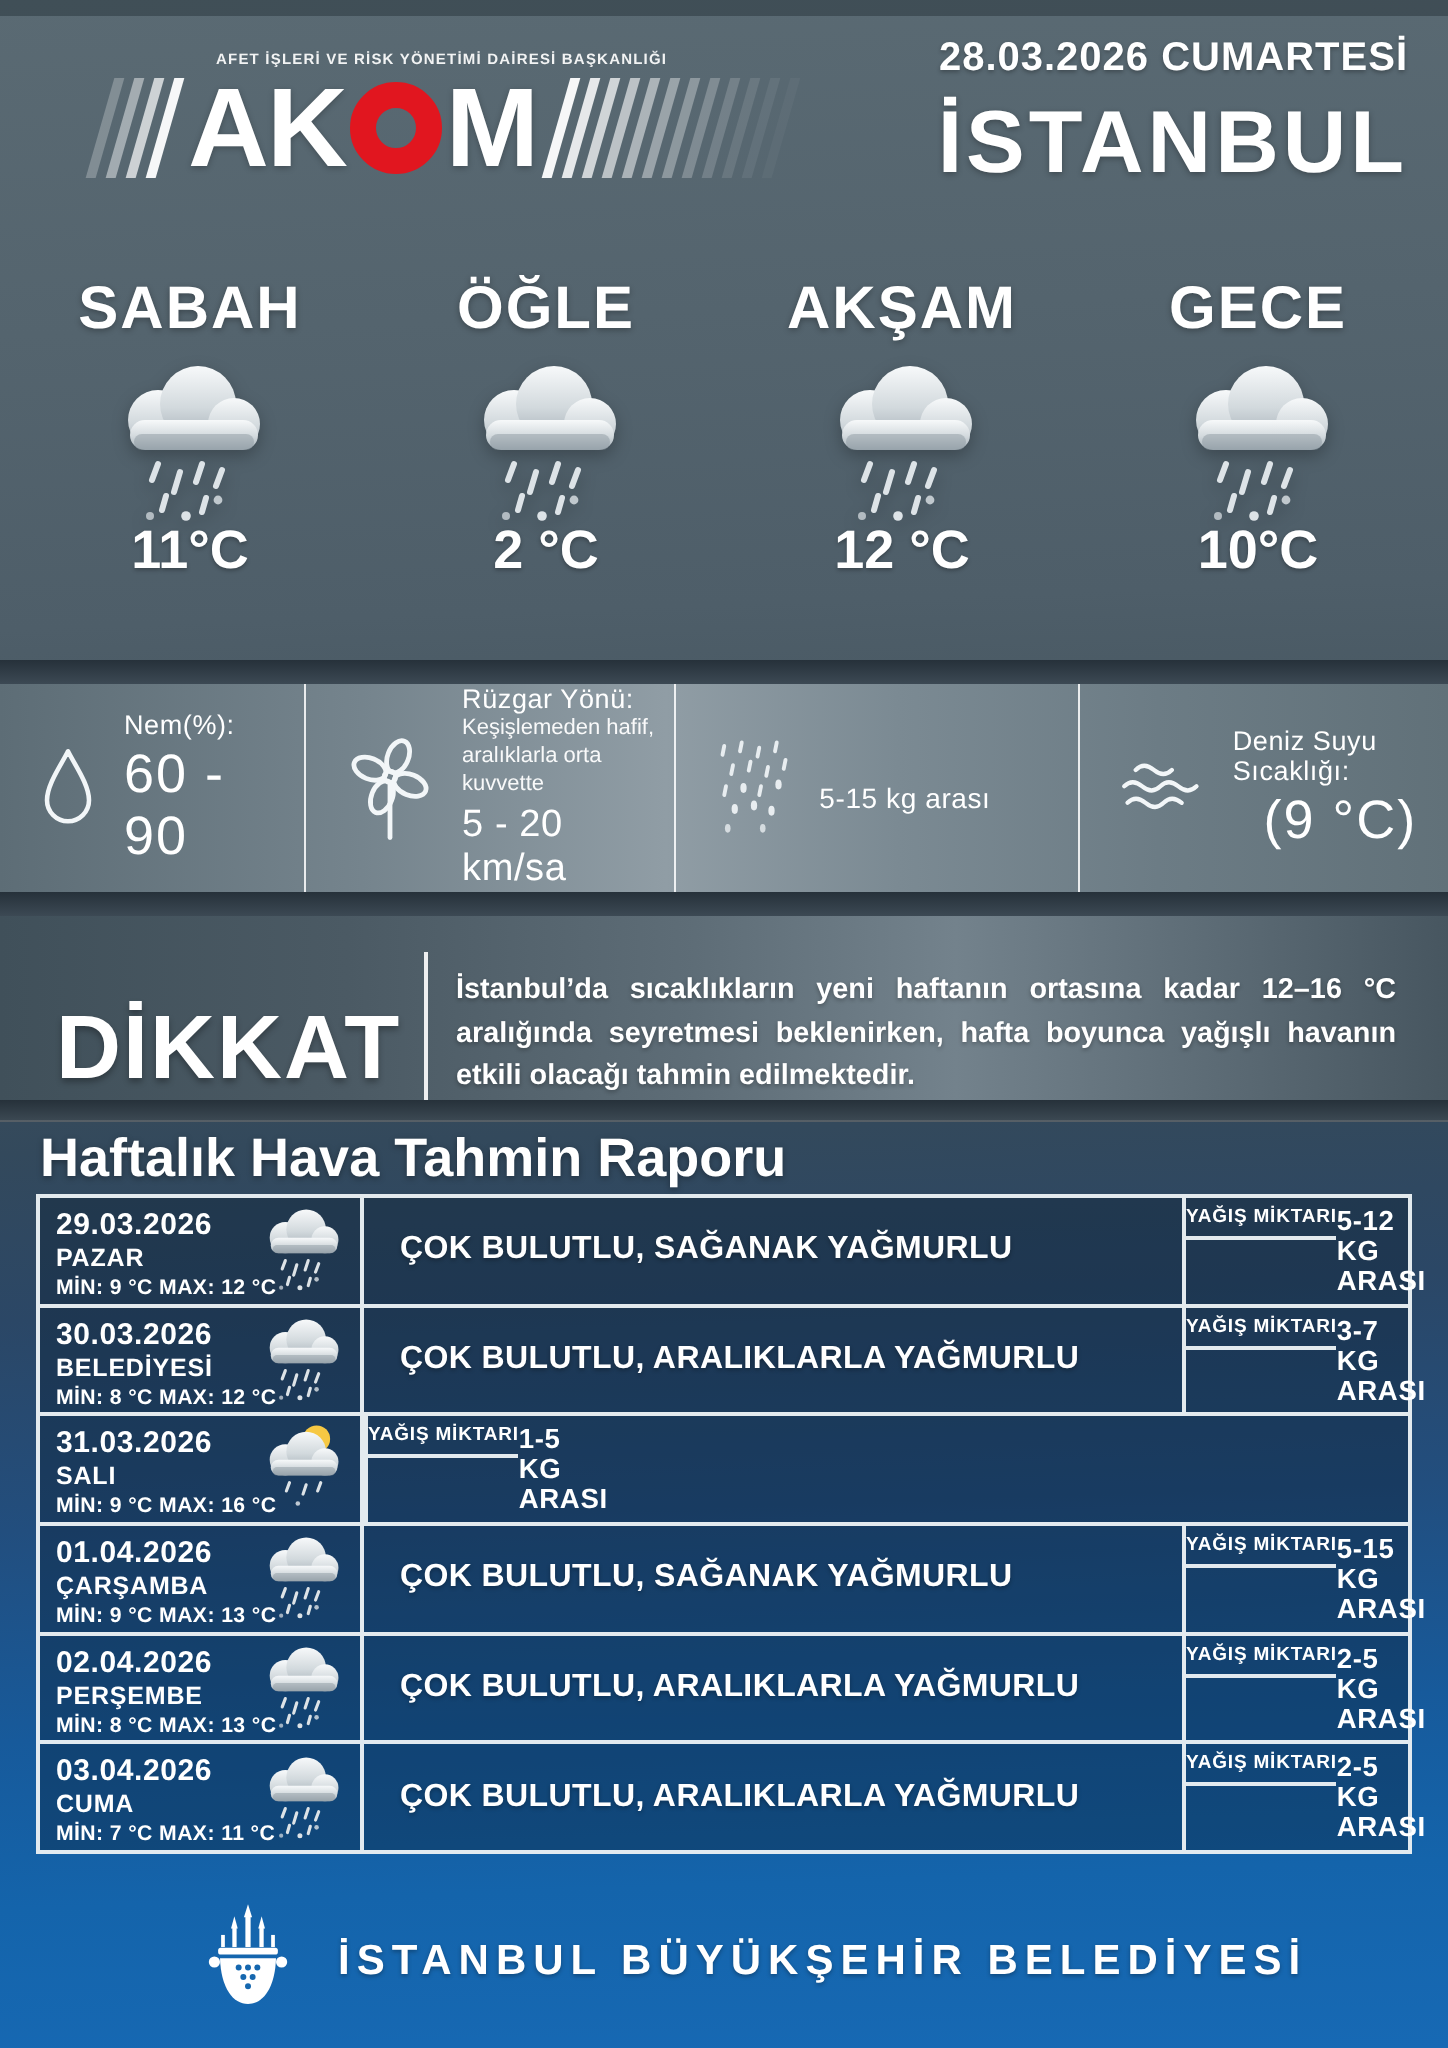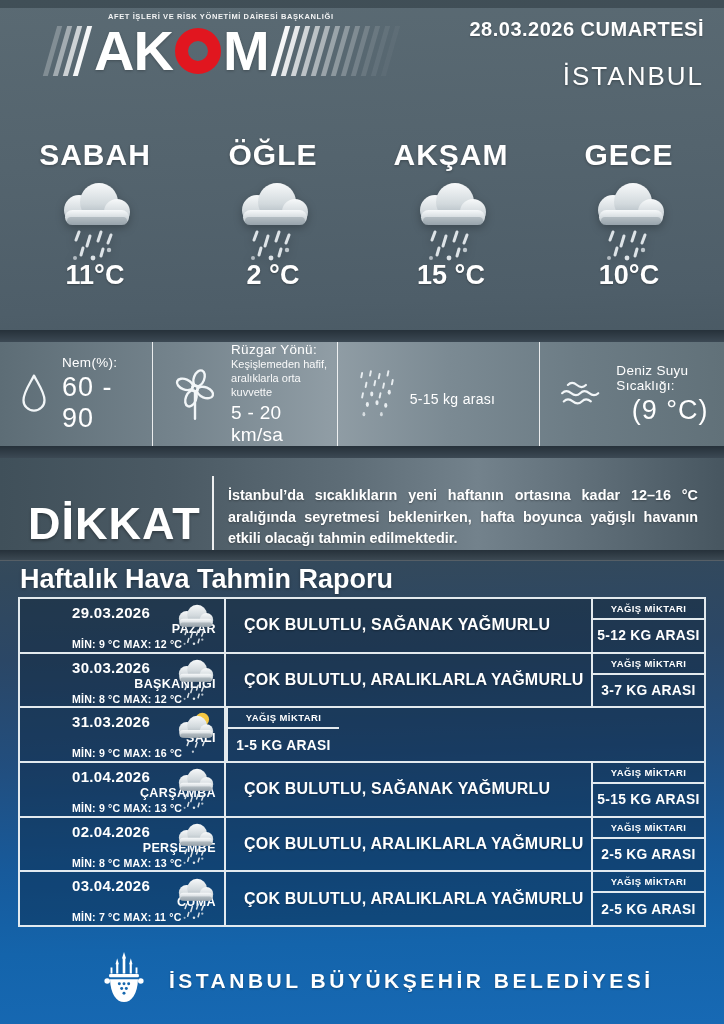--- a/index.html
+++ b/index.html
@@ -7,21 +7,21 @@
     position:relative;width:724px;height:1024px;margin:0 auto;overflow:hidden;
     font-family:"Liberation Sans","DejaVu Sans",sans-serif;color:#fff;
     background:linear-gradient(178deg,
       #5a6a73 0%, #54646e 16%, #4e5e69 30%, #45555f 40%, #3d4e5a 48%,
       #33495c 55%, #2b4766 63%, #224e7e 73%, #175a9b 83%, #1464ab 91%, #1769b4 100%);
   }
   .poster::before{content:"";position:absolute;top:0;left:0;right:0;height:8px;
     background:rgba(18,28,34,.35);}
   
   .header{position:relative;height:128px;}
-  .akom{position:absolute;left:50px;top:12px;}
+  .akom{position:absolute;left:50px;top:25px;}
   .akom-agency{font-size:7.5px;font-weight:700;letter-spacing:.6px;opacity:.92;
     margin-left:58px;margin-bottom:2px;white-space:nowrap;}
   .akom-row{display:flex;align-items:center;}
   .stripes{display:flex;align-items:center;gap:5px;transform:skewX(-16deg);}
   .stripes span{display:block;width:5px;height:50px;background:#fff;}
   .stripes-left{margin-right:9px;}
   .stripes-left span:nth-child(1){opacity:.25}.stripes-left span:nth-child(2){opacity:.45}
   .stripes-left span:nth-child(3){opacity:.7}.stripes-left span:nth-child(4){opacity:.95}
   .stripes-right{margin-left:9px;}
   .stripes-right span:nth-child(1){opacity:.95}.stripes-right span:nth-child(2){opacity:.85}
@@ -29,21 +29,21 @@
   .stripes-right span:nth-child(5){opacity:.5}.stripes-right span:nth-child(6){opacity:.4}
   .stripes-right span:nth-child(7){opacity:.32}.stripes-right span:nth-child(8){opacity:.24}
   .stripes-right span:nth-child(9){opacity:.17}.stripes-right span:nth-child(10){opacity:.11}
   .stripes-right span:nth-child(11){opacity:.07}.stripes-right span:nth-child(12){opacity:.04}
   .akom-letters{display:flex;align-items:center;font-size:56px;font-weight:900;
     letter-spacing:-1px;line-height:1;text-shadow:0 1px 3px rgba(0,0,0,.25);}
   .akom-o{display:inline-block;width:46px;height:46px;border:13px solid #e1161f;
     border-radius:50%;box-sizing:border-box;margin:0 2px;}
   .header-right{position:absolute;right:20px;top:18px;text-align:right;}
   .header-date{font-size:20px;font-weight:800;letter-spacing:.5px;text-shadow:0 1px 2px rgba(0,0,0,.3);}
-  .header-city{font-size:26px;font-weight:400;letter-spacing:2px;margin-top:20px;
+  .header-city{font-size:44px;font-weight:700;letter-spacing:2px;margin-top:6px;
     text-shadow:0 1px 3px rgba(0,0,0,.3);}
   
   .periods{height:192px;display:flex;padding:10px 6px 0;}
   .period{flex:1;text-align:center;}
   .period-label{font-size:30px;font-weight:900;letter-spacing:1px;text-shadow:0 1px 3px rgba(0,0,0,.3);}
   .period-icon{width:104px;height:96px;margin:-2px auto 0;display:block;
     filter:drop-shadow(0 3px 4px rgba(0,0,0,.25));}
   .period-temp{font-size:27px;font-weight:800;margin-top:-6px;text-shadow:0 1px 2px rgba(0,0,0,.3);}
   
   .bar-edge{height:12px;background:linear-gradient(180deg,#26313a,#3c4954);}
@@ -67,32 +67,32 @@
   .alert-text{width:470px;font-size:14.4px;font-weight:700;line-height:1.5;
     text-align:justify;text-shadow:0 1px 2px rgba(0,0,0,.3);}
   .band{height:10px;background:linear-gradient(180deg,#26313a,#3b4852);
     border-bottom:1px solid rgba(255,255,255,.22);}
   
   .weekly-title{height:36px;display:flex;align-items:center;padding-left:20px;
     font-size:27px;font-weight:700;text-shadow:0 1px 3px rgba(0,0,0,.35);}
   .wtable{height:330px;margin:0 18px;border:2px solid rgba(238,243,247,.95);
     box-sizing:border-box;display:flex;flex-direction:column;
     background:rgba(9,27,48,.36);}
-  .wrow{flex:1;display:flex;min-height:0;padding-left:44px;}
+  .wrow{flex:1;display:flex;min-height:0;}
   .wrow + .wrow{border-top:2px solid rgba(238,243,247,.95);}
   .wc-date{width:162px;flex:0 0 auto;border-right:2px solid rgba(238,243,247,.95);
     box-sizing:border-box;position:relative;padding:5px 8px 3px;}
   .wdate{font-size:15px;font-weight:800;letter-spacing:.3px;}
-  .wday{font-size:12.5px;font-weight:700;margin-top:1px;letter-spacing:.4px;text-align:right;}
+  .wday{font-size:12.5px;font-weight:700;margin-top:1px;letter-spacing:.4px;}
   .wminmax{font-size:10.6px;font-weight:700;margin-top:2px;letter-spacing:.2px;white-space:nowrap;}
   .wicon{position:absolute;right:2px;top:50%;transform:translateY(-54%);width:54px;height:50px;}
   .wc-desc{flex:1;display:flex;align-items:center;padding-left:18px;
     font-size:16px;font-weight:800;letter-spacing:.2px;text-shadow:0 1px 2px rgba(0,0,0,.3);}
   .wc-amt{width:113px;flex:0 0 auto;border-left:2px solid rgba(238,243,247,.95);
-    box-sizing:border-box;display:flex;flex-direction:column;}
+    box-sizing:border-box;display:flex;flex-direction:row;}
   .wamt-head{height:19px;flex:0 0 auto;display:flex;align-items:center;justify-content:center;
     border-bottom:2px solid rgba(238,243,247,.95);font-size:9.5px;font-weight:800;letter-spacing:.4px;}
   .wamt-val{flex:1;display:flex;align-items:center;justify-content:center;
     font-size:13.8px;font-weight:800;letter-spacing:.3px;}
   
   .footer{height:108px;display:flex;align-items:center;padding-left:96px;gap:17px;box-sizing:border-box;}
   .footer-text{font-size:21px;font-weight:800;letter-spacing:3.5px;
     text-shadow:0 1px 2px rgba(0,0,0,.3);}
 </style>
 </head>
@@ -259,21 +259,21 @@
       <svg class="period-icon">
           <use href="#cloud-rain"></use>
         </svg>
       <div class="period-temp">2 °C</div>
     </div>
     <div class="period">
       <div class="period-label">AKŞAM</div>
       <svg class="period-icon">
           <use href="#cloud-rain"></use>
         </svg>
-      <div class="period-temp">15 °C</div>
+      <div class="period-temp">12 °C</div>
     </div>
     <div class="period">
       <div class="period-label">GECE</div>
       <svg class="period-icon">
           <use href="#cloud-rain"></use>
         </svg>
       <div class="period-temp">10°C</div>
     </div>
   </div>
 
@@ -340,21 +340,21 @@
       <div class="wc-desc">ÇOK BULUTLU, SAĞANAK YAĞMURLU</div>
       <div class="wc-amt">
         <div class="wamt-head">YAĞIŞ MİKTARI</div>
         <div class="wamt-val">5-12 KG ARASI</div>
       </div>
     </div>
 
     <div class="wrow">
       <div class="wc-date">
         <div class="wdate">30.03.2026</div>
-        <div class="wday">BAŞKANLIĞI</div>
+        <div class="wday">BELEDİYESİ</div>
         <div class="wminmax">MİN: 8 °C MAX: 12 °C</div>
         <svg class="wicon">
             <use href="#cloud-rain"></use>
           </svg>
       </div>
       <div class="wc-desc">ÇOK BULUTLU, ARALIKLARLA YAĞMURLU</div>
       <div class="wc-amt">
         <div class="wamt-head">YAĞIŞ MİKTARI</div>
         <div class="wamt-val">3-7 KG ARASI</div>
       </div>

